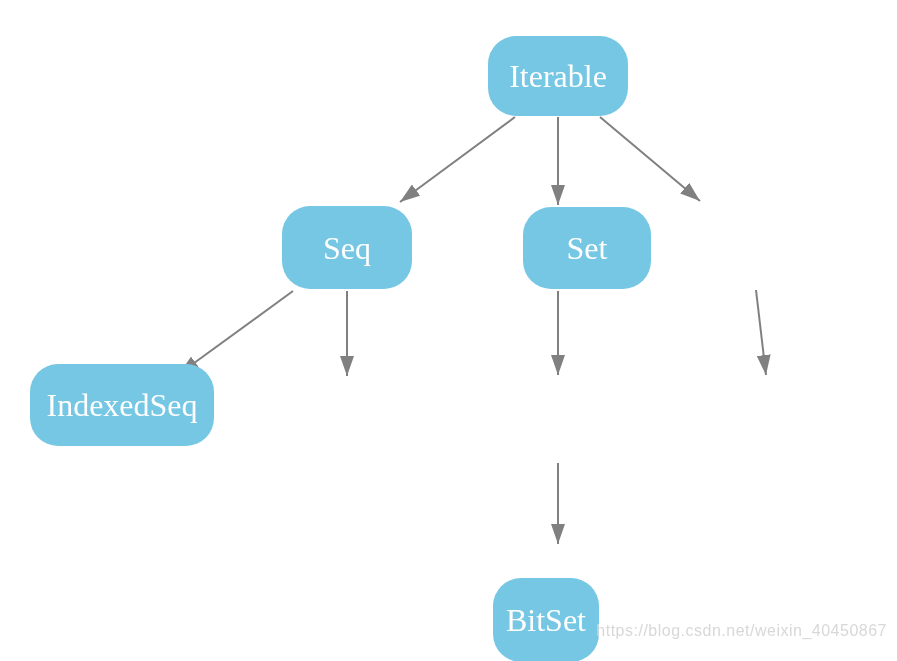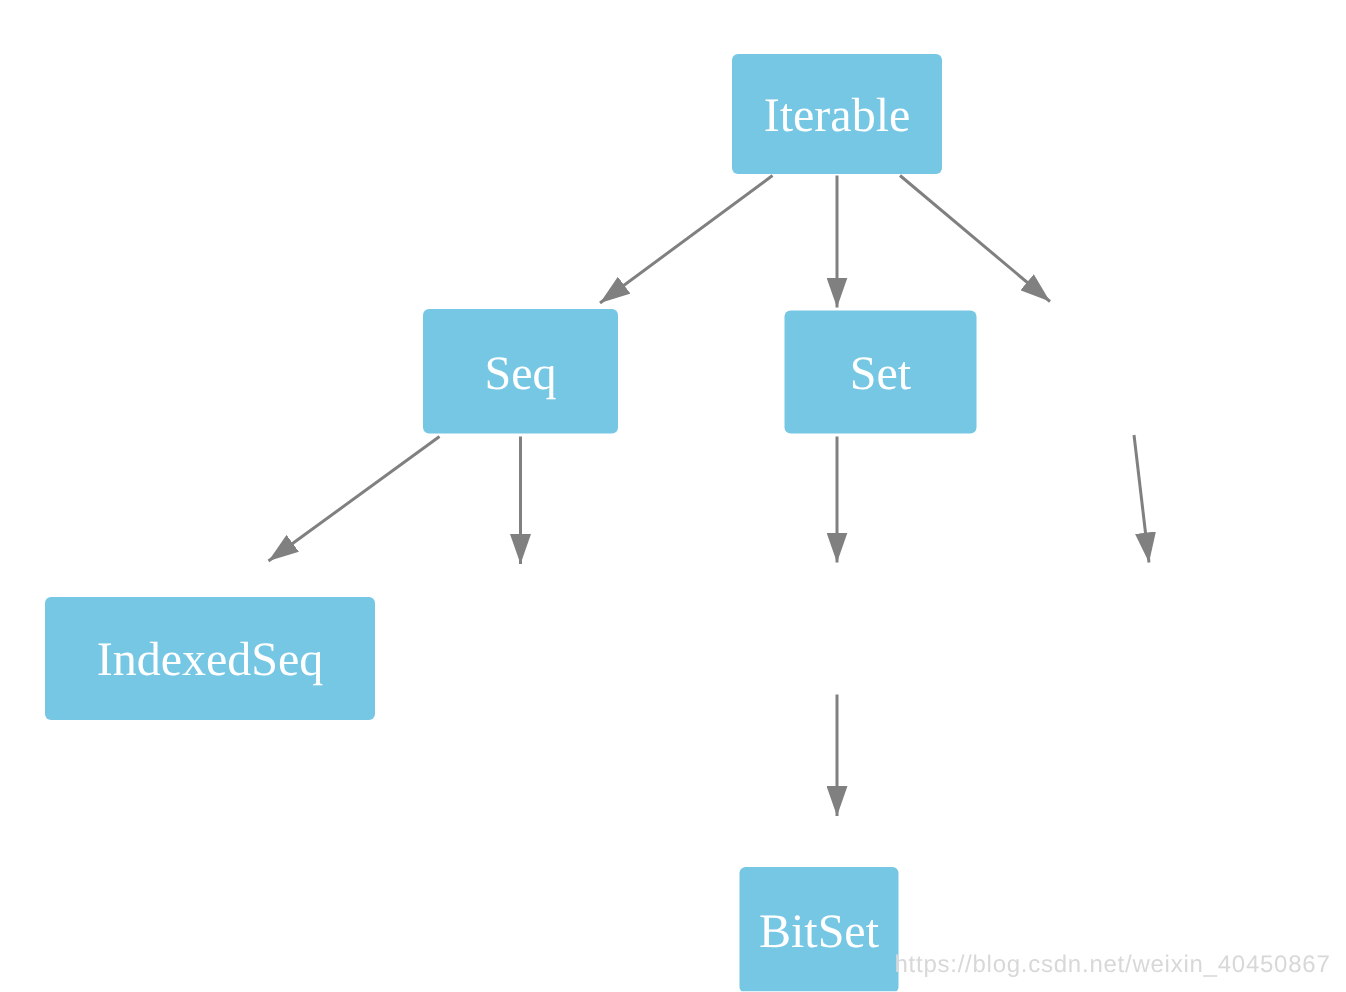--- a/index.html
+++ b/index.html
@@ -15,30 +15,30 @@
   .edges { position: absolute; left: 0; top: 0; }
   .edges line { stroke: var(--edge, #808080); stroke-width: 2; }
   .arrowhead { fill: var(--edge, #808080); }
   .node {
     position: absolute;
     display: flex;
     align-items: center;
     justify-content: center;
     background: var(--node-fill, #76C7E4);
     color: var(--node-text, #ffffff);
-    border-radius: 4px;
+    border-radius: 28px;
     font-size: 32px;
     line-height: 1;
     white-space: nowrap;
     user-select: none;
   }
   .watermark {
     position: absolute;
     right: 10px;
-    bottom: 8px;
+    bottom: 21px;
     font-family: "Liberation Sans", sans-serif;
     font-size: 16px;
     letter-spacing: 0.5px;
     color: var(--watermark, #d8d8d8);
   }
 </style>
 </head>
 <body>
 
 <div class="canvas">
@@ -59,21 +59,21 @@
     <line x1="558" y1="463" x2="558" y2="544" marker-end="url(#arrow)"></line>
   </svg>
 
   <div class="node" style="left:488px; top:36px; width:140px; height:80px">Iterable</div>
 
   <div class="node" style="left:282px; top:206px; width:130px; height:83px">Seq</div>
 
   <div class="node" style="left:523px; top:207px; width:128px; height:82px">Set</div>
 
 
-  <div class="node" style="left:30px; top:398px; width:220px; height:82px">IndexedSeq</div>
+  <div class="node" style="left:30px; top:364px; width:184px; height:82px">IndexedSeq</div>
 
 
 
 
   <div class="node" style="left:493px; top:578px; width:106px; height:84px">BitSet</div>
 
   <div class="watermark">https://blog.csdn.net/weixin_40450867</div>
 
 </div>
 

